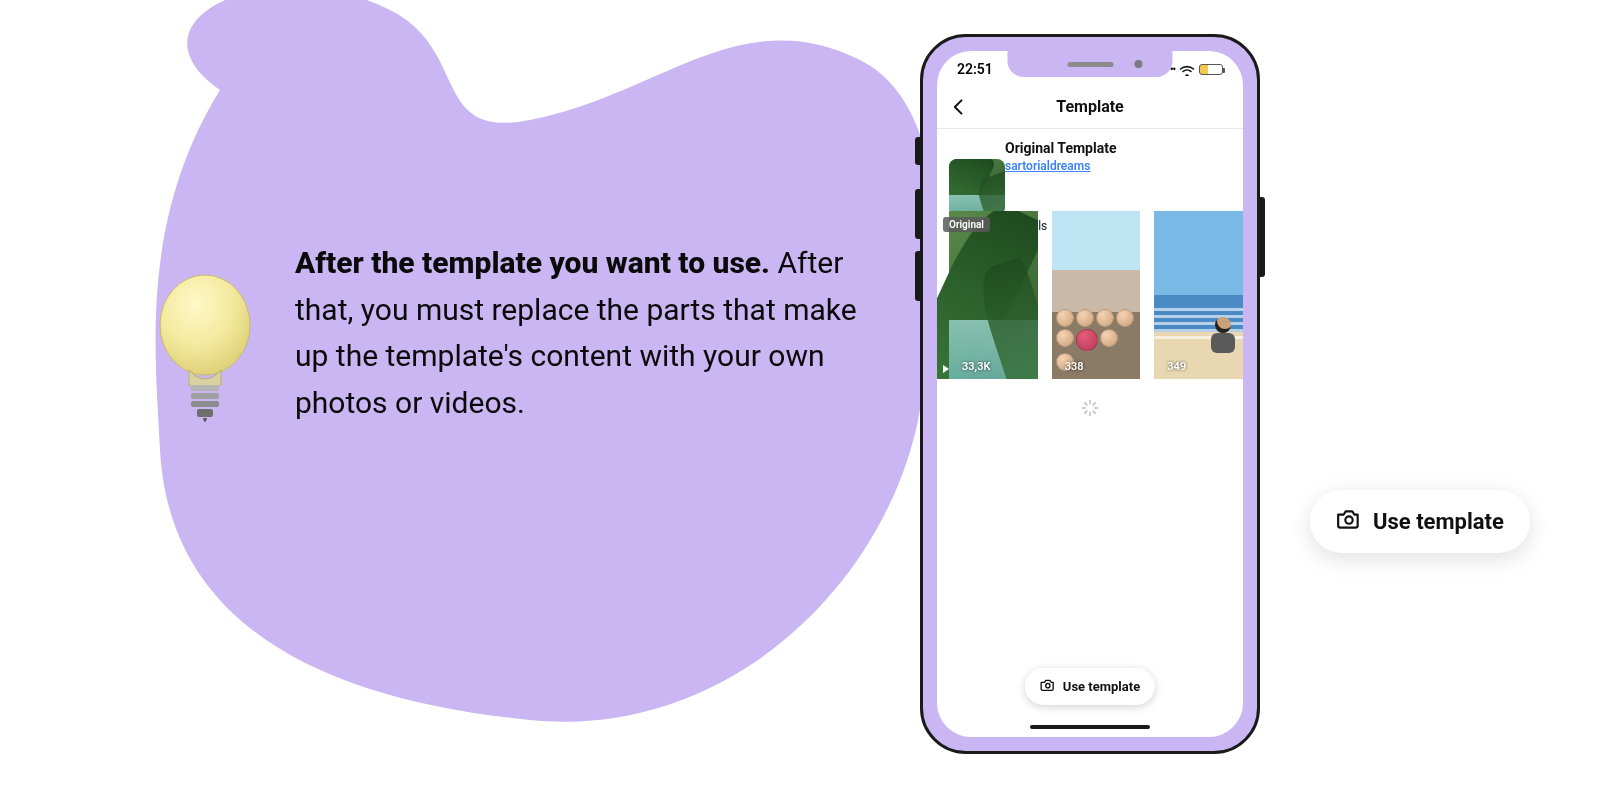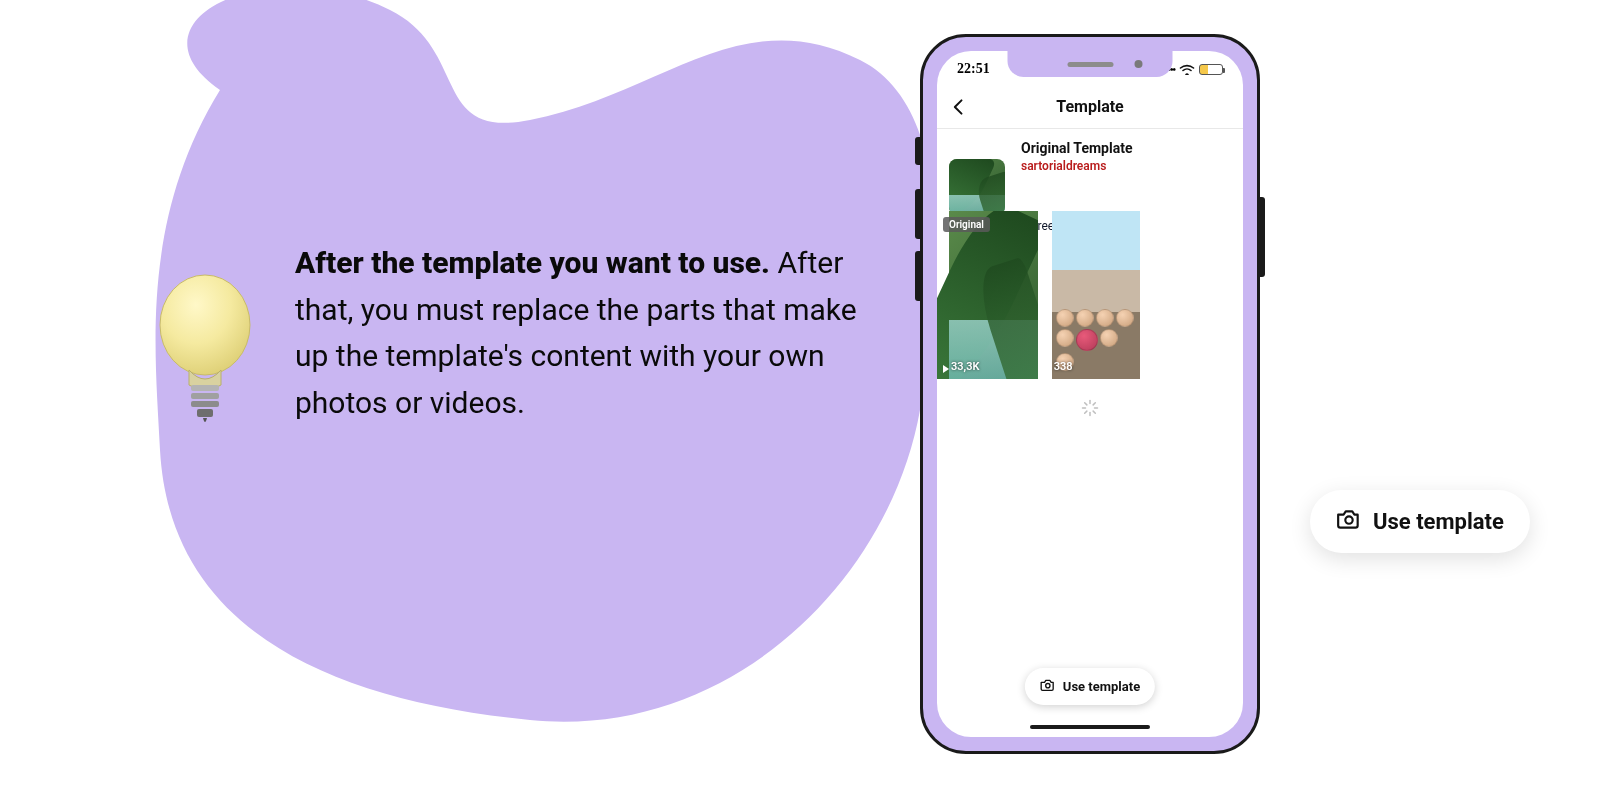--- a/index.html
+++ b/index.html
@@ -102,21 +102,20 @@
     position: absolute;
     top: 6px; left: 0; right: 0;
     height: 24px;
     display: flex;
     justify-content: space-between;
     align-items: center;
     padding: 0 20px;
     font-size: 14px;
     font-weight: 600;
     z-index: 4;
-    font-family: Liberation Serif, serif;
   }
   .status-right { display:flex; align-items:center; gap:4px;}
   .wifi {
     width: 16px; height: 12px;
     display:inline-block;
   }
   .battery {
     width: 24px; height: 11px;
     border: 1px solid #555; border-radius: 3px;
     position: relative;
@@ -144,31 +143,31 @@
   }
   .app-header .title {
     font-size: 16px; font-weight: 700; color:#111;
   }
 
   
   .tmpl-info {
     position: absolute;
     top: 88px; left: 12px; right: 12px;
     display: flex;
-    gap: 16px;
+    gap: 0;
     align-items: center;
   }
   .tmpl-thumb {
     width: 56px; height: 56px; border-radius: 8px;
     overflow: hidden;
     flex: none;
   }
   .tmpl-meta { line-height: 1.35; }
   .tmpl-title { font-size: 14px; font-weight: 700; color:#111; }
-  .tmpl-author{ font-size: 12px; font-weight: 600; color:#b91c1c; }
+  .tmpl-author{ font-size: 12px; font-weight: 600; color:#3b82f6;text-decoration:underline; }
   .tmpl-count { font-size: 12px; color:#0f172a;margin-top:44px; }
 
   
   .reel-grid {
     position: absolute;
     top: 160px; left: 0; right: 0;
     display: grid;
     grid-template-columns: repeat(3, 1fr);
     gap: 2px;
   }
@@ -180,21 +179,21 @@
   }
   .reel .badge-original {
     position: absolute; top: 6px; left: 6px;
     background: rgba(90,90,90,0.85);
     color: #fff; font-size: 10px; font-weight: 600;
     padding: 2px 6px; border-radius: 3px;
   }
   .reel .plays {
     position: absolute; bottom: 6px; left: 6px;
     color: #fff; font-size: 11px; font-weight: 600;
-    display:flex; align-items:flex-end; gap:2px;
+    display:flex; align-items:flex-end; gap:13px;
     text-shadow: 0 0 3px rgba(0,0,0,0.7);
   }
   .play-tri {
     display:inline-block; width:0;height:0;
     border-left: 6px solid #fff;
     border-top: 4px solid transparent;
     border-bottom: 4px solid transparent;
   }
 
   
@@ -402,20 +401,33 @@
               <span class="hat"></span>
               <span class="head"></span>
               <span class="head"></span>
         </div>
           </div>
         <span class="plays">
             <span class="play-tri"></span>
             <span>338</span>
           </span>
       </div>
+      <div class="reel">
+        <div class="beach">
+            <div class="foam"></div>
+            <div class="person">
+              <div class="h"></div>
+              <div class="b"></div>
+            </div>
+          </div>
+        <span class="plays">
+            <span class="play-tri"></span>
+            <span>349</span>
+          </span>
+      </div>
     </div>
 
     <div class="spinner">
       <svg viewBox="0 0 24 24">
         <g stroke="#bfbfbf" stroke-width="2" stroke-linecap="round">
           <line x1="12" y1="2" x2="12" y2="6"></line>
           <line x1="12" y1="18" x2="12" y2="22"></line>
           <line x1="2" y1="12" x2="6" y2="12"></line>
           <line x1="18" y1="12" x2="22" y2="12"></line>
           <line x1="4.9" y1="4.9" x2="7.8" y2="7.8"></line>

